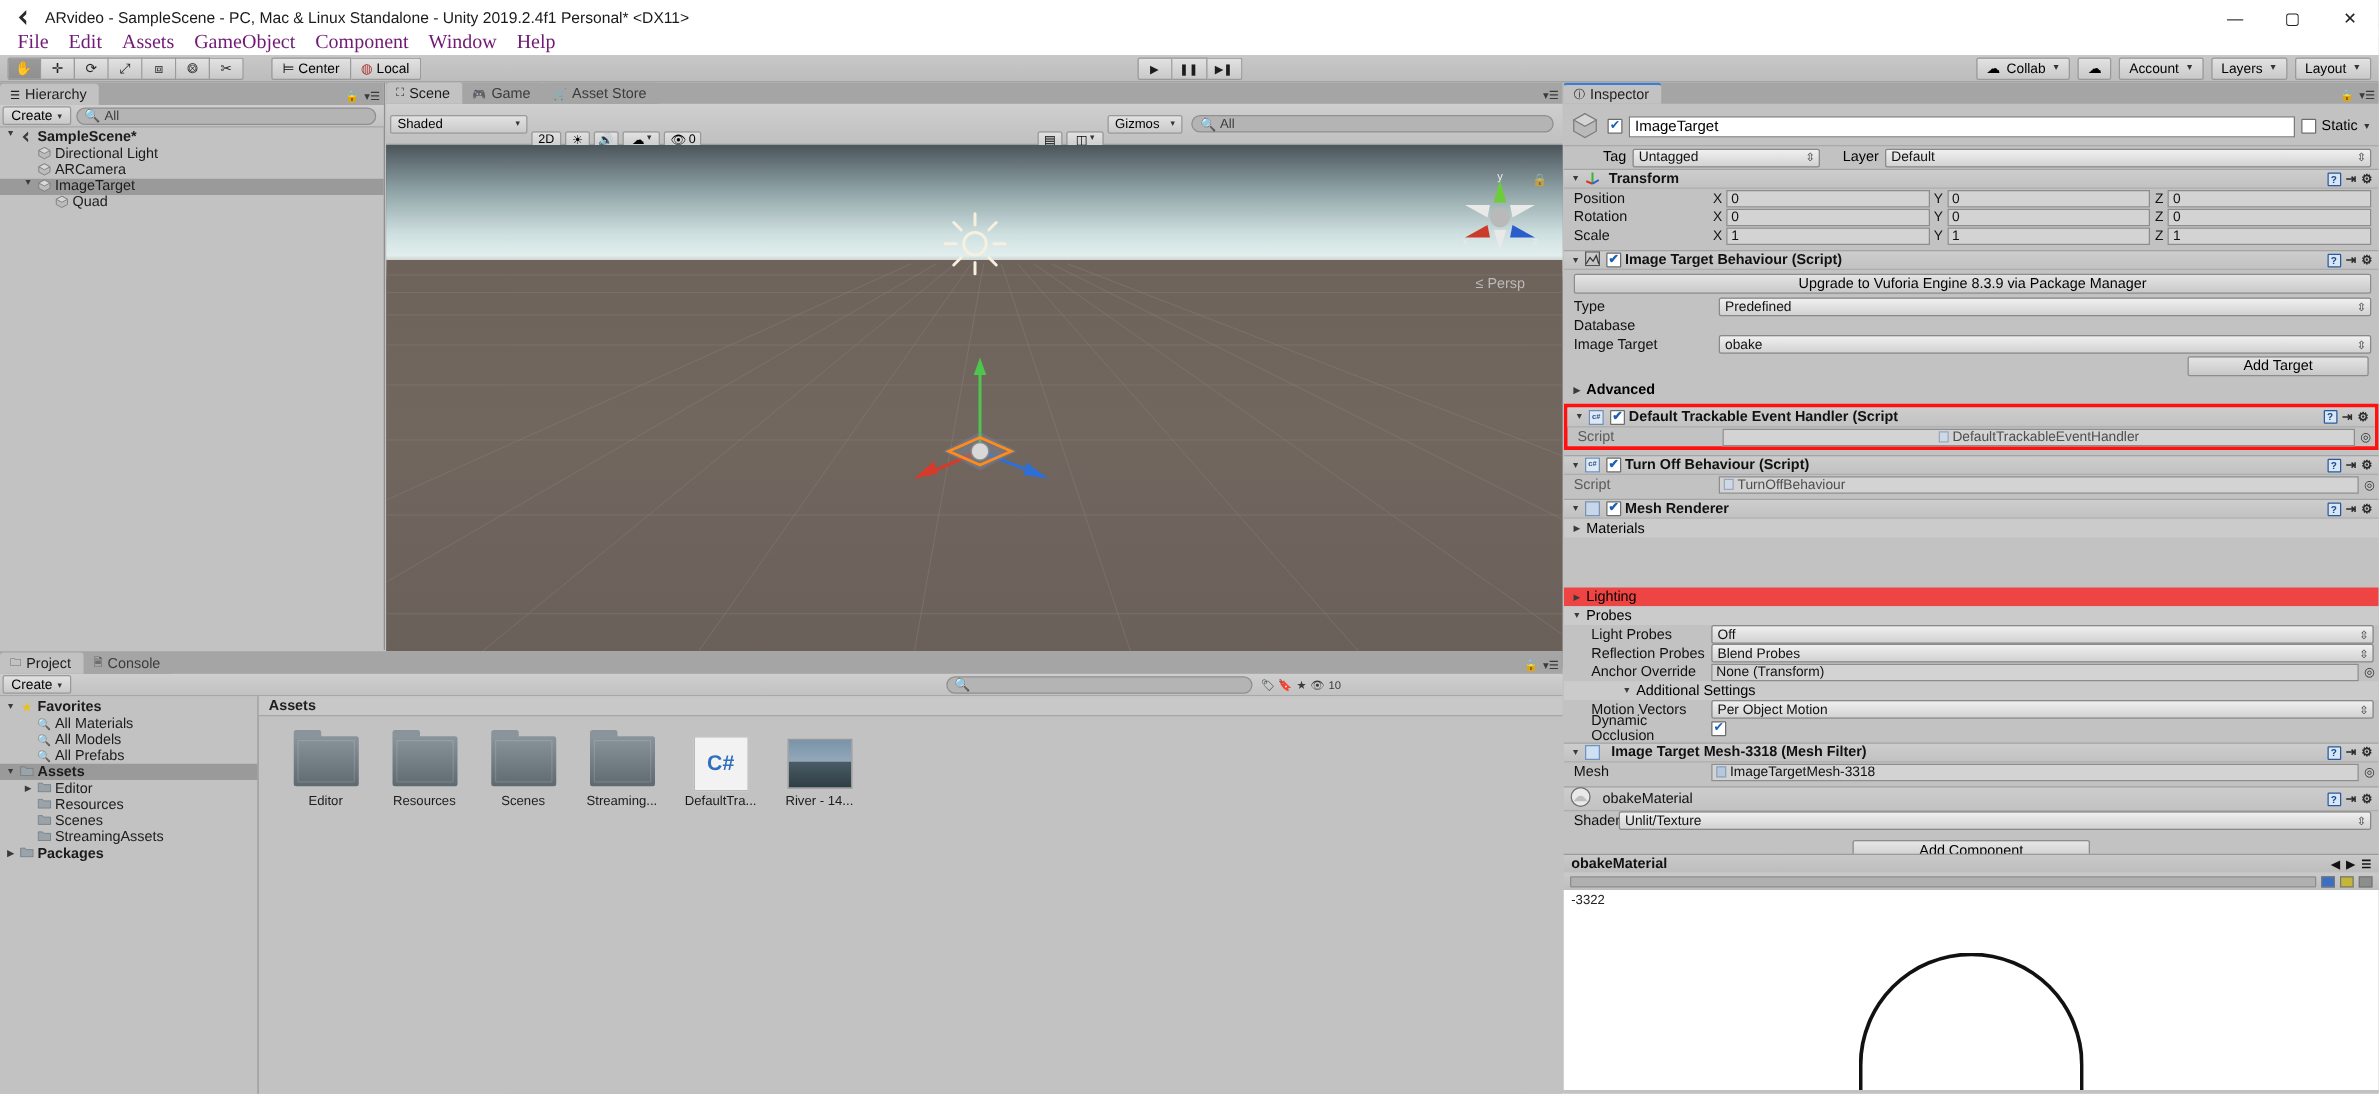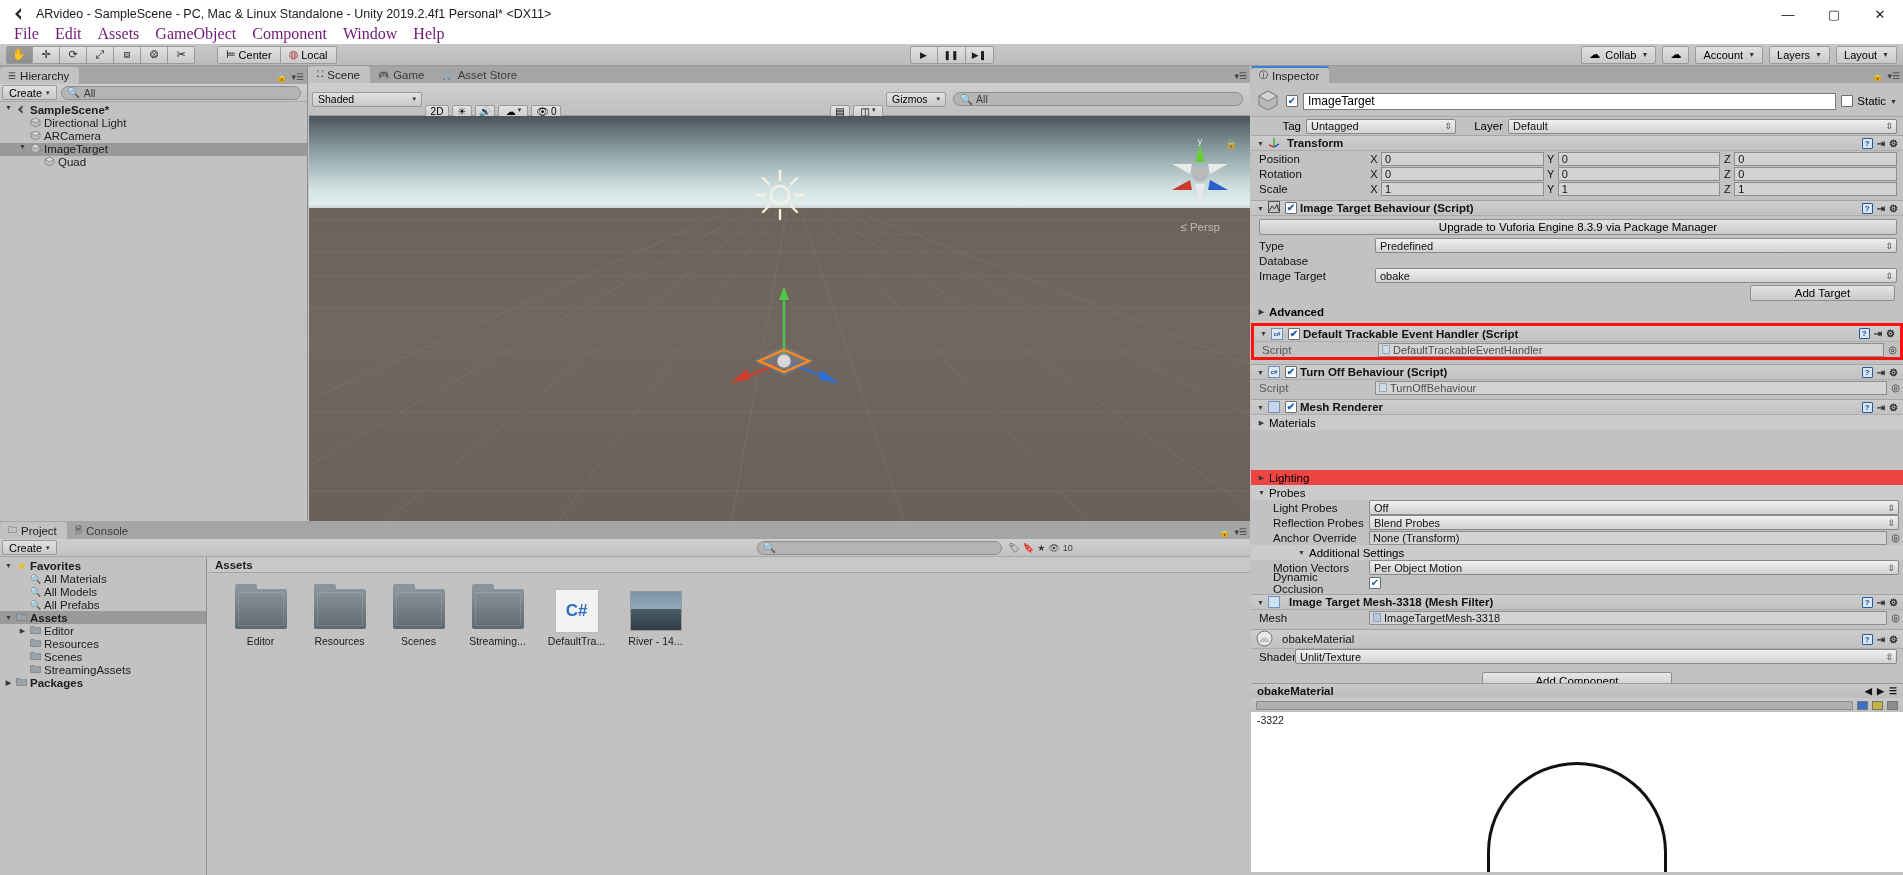--- a/index.html
+++ b/index.html
@@ -876,21 +876,21 @@
           <span class="cb on" style="margin-left:2px;"></span>
           <span>Default Trackable Event Handler (Script</span>
           <span class="comp-icons">
             <span class="help-ico">?</span>
             <span class="cico">⇥</span>
             <span class="cico">⚙</span>
           </span>
         </div>
         <div class="row">
           <span style="width:116px;color:#5a5a5a;">Script</span>
-          <div class="objfield" style="flex:1;margin-right:4px;">
+          <div class="objfield" style="flex:1;margin-right:4px;justify-content:center;">
             <span style="width:8px;height:9px;background:#cfd9e6;border:1px solid #9aa8bb;display:inline-block;"></span>
             <span>DefaultTrackableEventHandler</span>
           </div>
           <span class="cico" style="margin-right:3px;">◎</span>
         </div>
       </div>
 
       <div class="sect-stripe"></div>
       <div class="comp-head">
         <span class="tri">▼</span>

